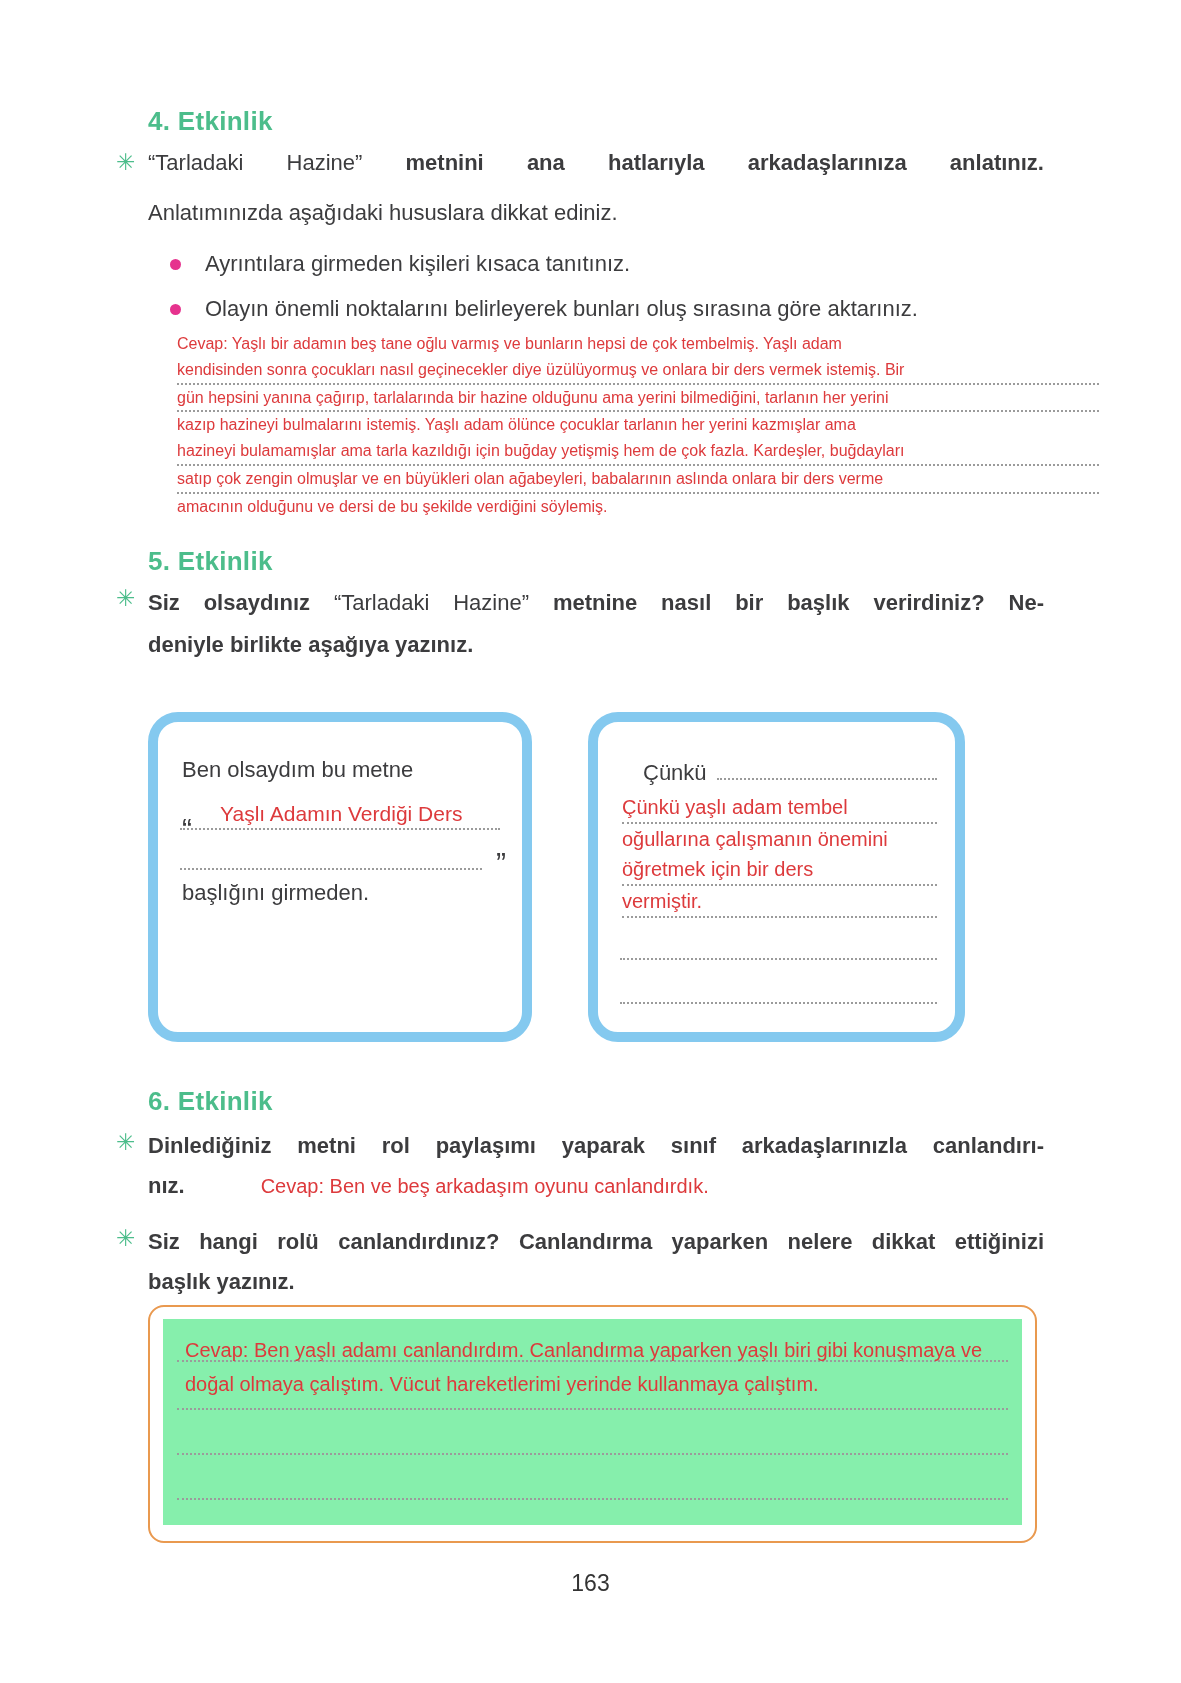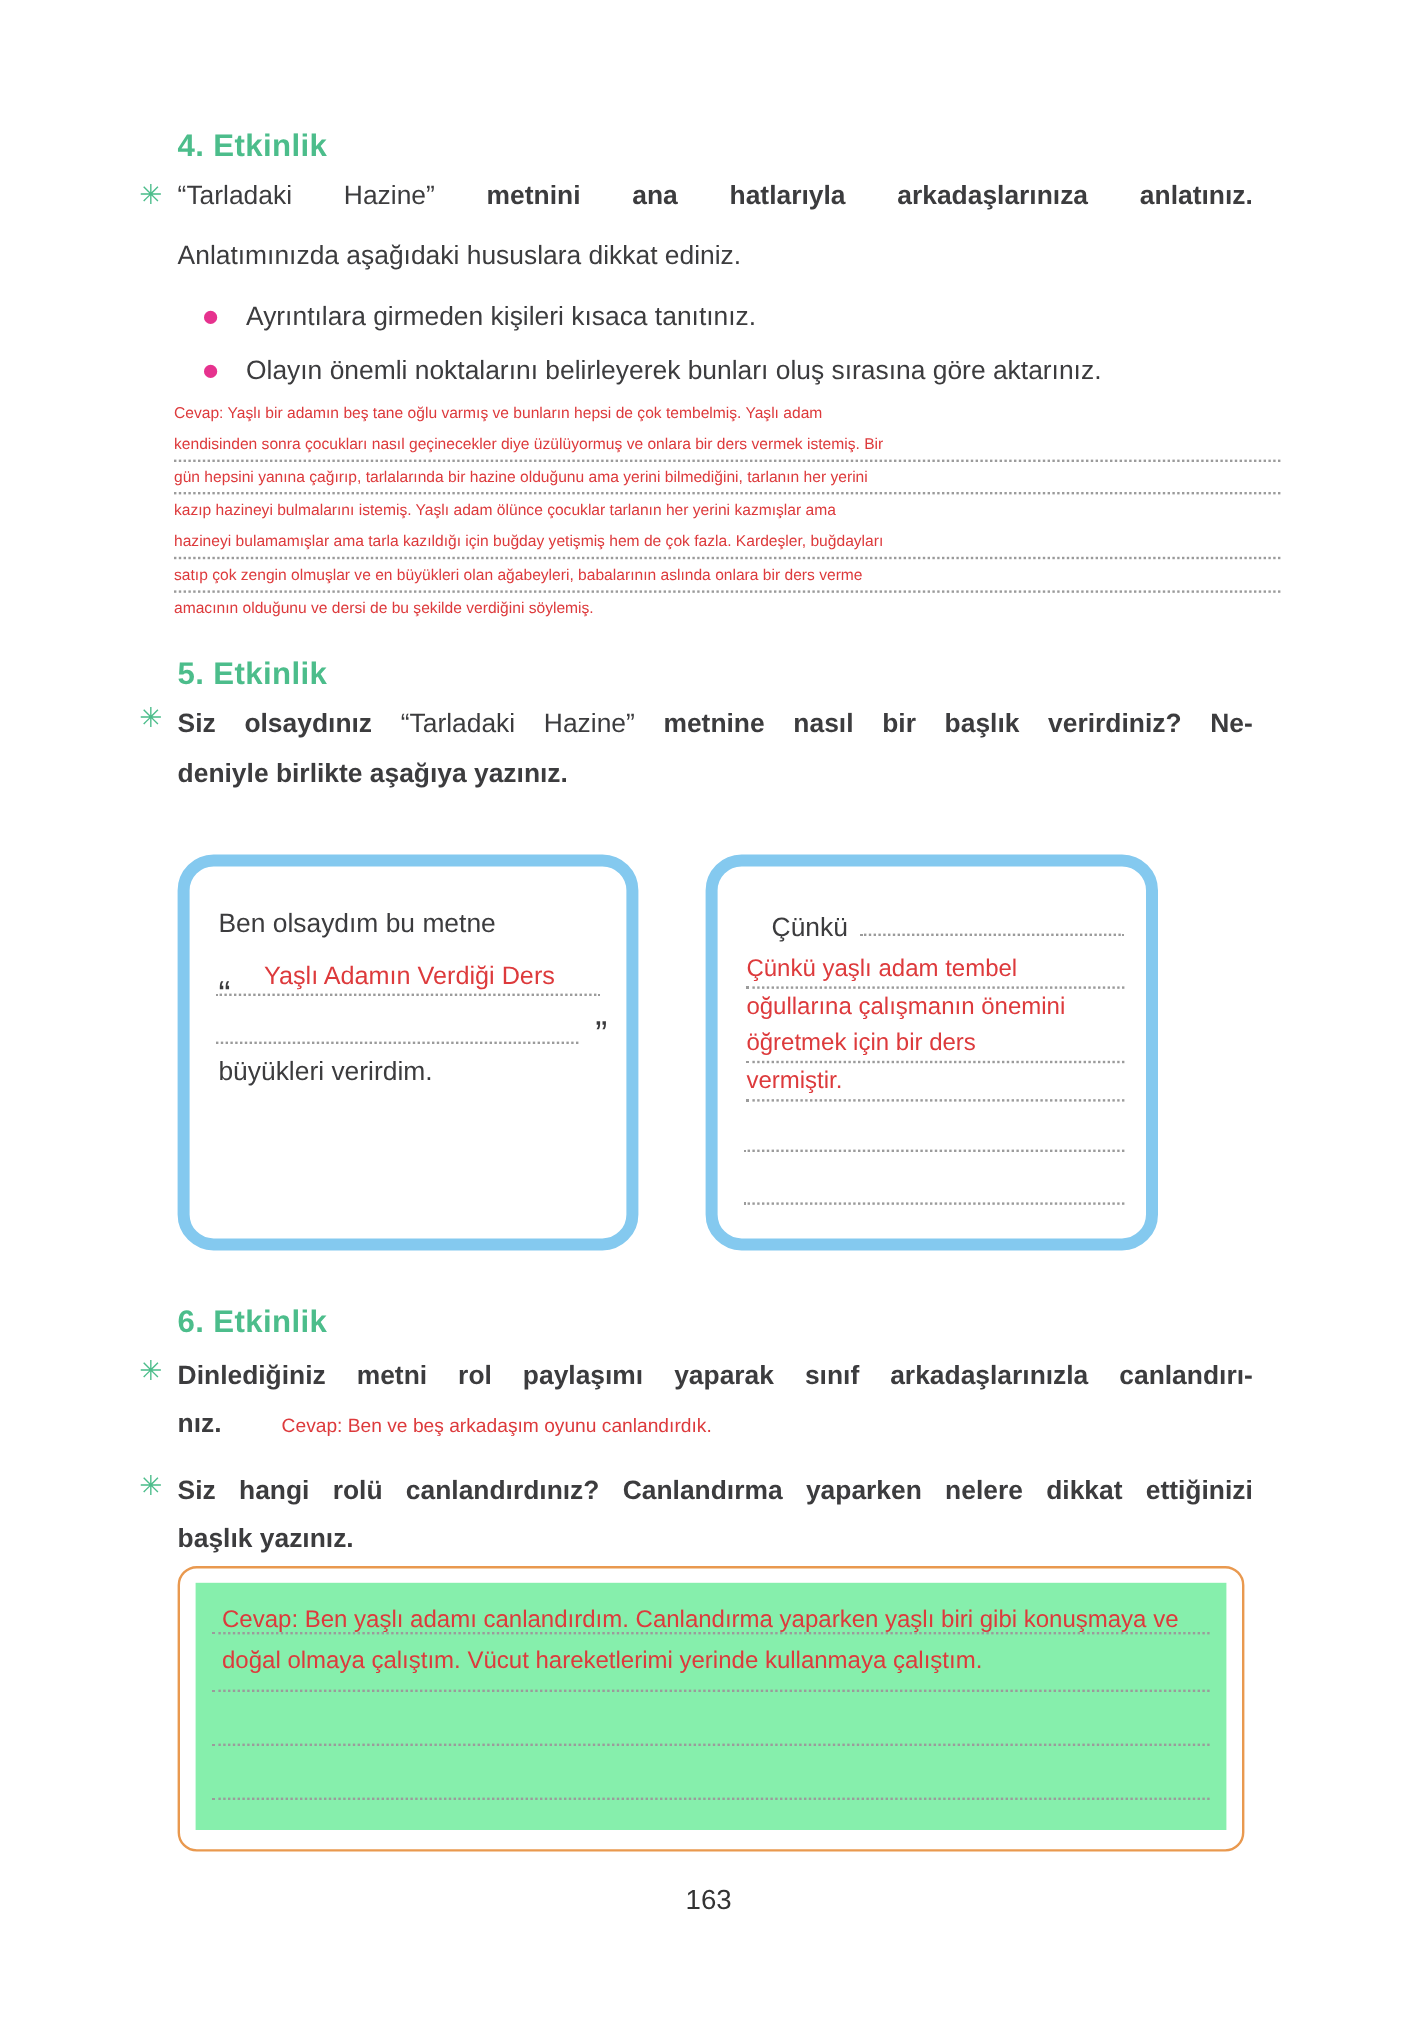--- a/index.html
+++ b/index.html
@@ -10,42 +10,42 @@
   .abs{position:absolute;}
   .h-green{color:#4cbd8b;font-weight:bold;font-size:26px;letter-spacing:.3px;}
   .star-row{display:flex;align-items:flex-start;}
   .star{color:#4cbd8b;font-size:23px;line-height:1;flex:0 0 32px;padding-top:5px;}
   .prompt{flex:1;font-size:22px;line-height:42px;font-weight:bold;}
   .prompt .reg{font-weight:normal;}
   .jl{text-align:justify;text-align-last:justify;}
   .plain{font-size:22px;}
   .bullet-row{display:flex;align-items:center;margin-bottom:19px;font-size:22px;}
   .dot{width:11px;height:11px;border-radius:50%;background:#e6328e;margin-right:24px;flex:0 0 11px;}
-  .answer-par{font-size:13px;line-height:25.8px;color:#dd3a3c;}
+  .answer-par{font-size:16px;line-height:25.8px;color:#dd3a3c;margin-left:32px;}
   .answer-par .ln{white-space:nowrap;}
   .answer-par .ruled{border-bottom:2px dotted #9b9b9b;}
   .bluebox{
     position:absolute;background:#ffffff;border:10px solid #84c9ef;border-radius:30px;
   }
   .bb-text{position:absolute;font-size:22px;color:#3c3c3e;}
   .rule{border-bottom:2px dotted #9b9b9b;}
   .quote{font-size:30px;color:#3c3c3e;line-height:1;}
   .red-title{font-size:21px;color:#dd3a3c;}
   .label-row{position:absolute;display:flex;align-items:baseline;font-size:22px;}
   .leader{flex:1;border-bottom:2px dotted #9b9b9b;margin:0 0 5px 10px;}
   .rb-lines{position:absolute;font-size:20px;line-height:30px;color:#dd3a3c;}
   .rb-lines .ln{height:30px;}
   .rb-lines .ruled{border-bottom:2px dotted #9b9b9b;}
   .orangebox{
     position:absolute;background:#ffffff;border:2px solid #e9994f;border-radius:16px;
   }
   .peach{position:absolute;left:13px;right:13px;top:12px;bottom:16px;background:#86efac;}
   .ob-lines{position:absolute;left:22px;top:14px;right:16px;font-size:20px;line-height:34px;color:#dd3a3c;z-index:2;}
   .ob-rule{position:absolute;left:14px;right:14px;border-bottom:2px dotted #9b9b9b;z-index:1;}
-  .inline-red{font-size:16px;color:#dd3a3c;font-weight:normal;margin-left:50px;}
+  .inline-red{font-size:20px;color:#dd3a3c;font-weight:normal;margin-left:76px;}
   .page-num{position:absolute;left:0;top:1570px;width:100%;text-align:center;font-size:23px;color:#333;}
 </style>
 </head>
 <body>
 
 <div id="page">
 
   <div class="abs h-green" style="left:148px;top:106px;">4. Etkinlik</div>
 
   <div class="abs star-row" style="left:116px;top:146px;width:928px;">
@@ -88,21 +88,21 @@
     </div>
   </div>
 
   <div class="bluebox" style="left:148px;top:712px;width:364px;height:310px;">
     <div class="bb-text" style="left:24px;top:35px;">Ben olsaydım bu metne</div>
     <span class="quote abs" style="left:24px;top:92px;">“</span>
     <div class="abs red-title" style="left:62px;top:80px;">Yaşlı Adamın Verdiği Ders</div>
     <div class="abs rule" style="left:22px;right:22px;top:106px;"></div>
     <span class="quote abs" style="right:16px;top:126px;">”</span>
     <div class="abs rule" style="left:22px;right:40px;top:146px;"></div>
-    <div class="bb-text" style="left:24px;top:158px;">büyükleri verirdim.</div>
+    <div class="bb-text" style="left:24px;top:158px;">başlığını girmeden.</div>
   </div>
 
   <div class="bluebox" style="left:588px;top:712px;width:357px;height:310px;">
     <div class="label-row" style="left:24px;top:38px;right:18px;margin-left:21px;">
       <span>Çünkü</span>
       <span class="leader"></span>
     </div>
     <div class="rb-lines" style="left:24px;top:70px;right:18px;">
       <div class="ln ruled">Çünkü yaşlı adam tembel</div>
       <div class="ln">oğullarına çalışmanın önemini</div>

